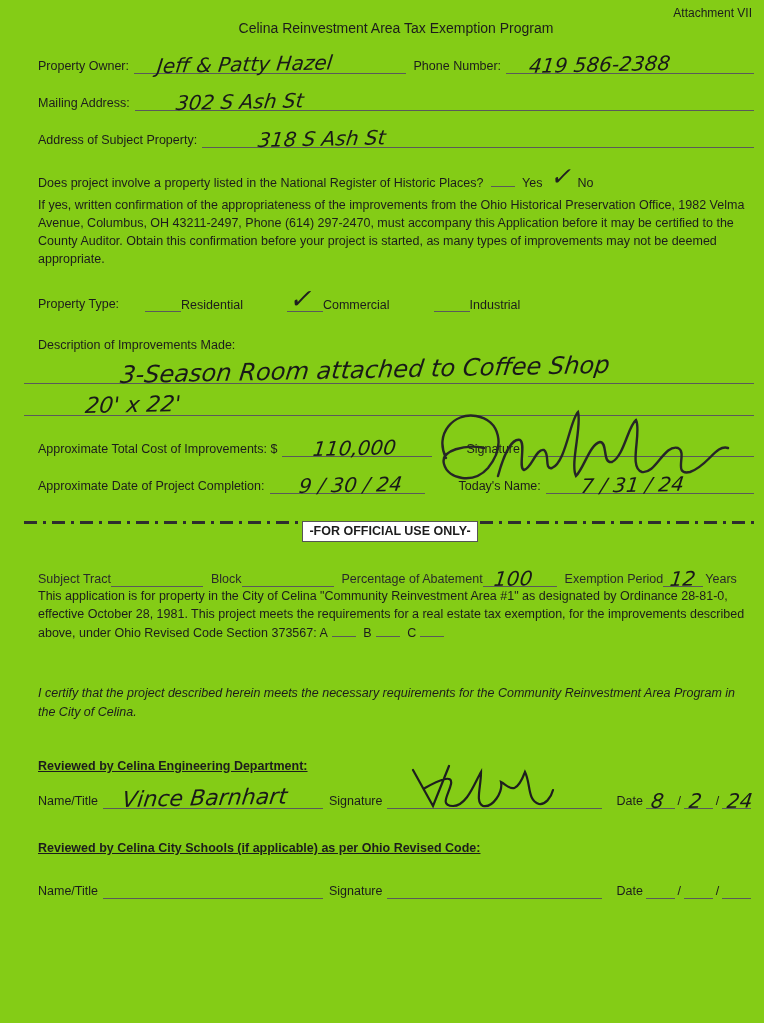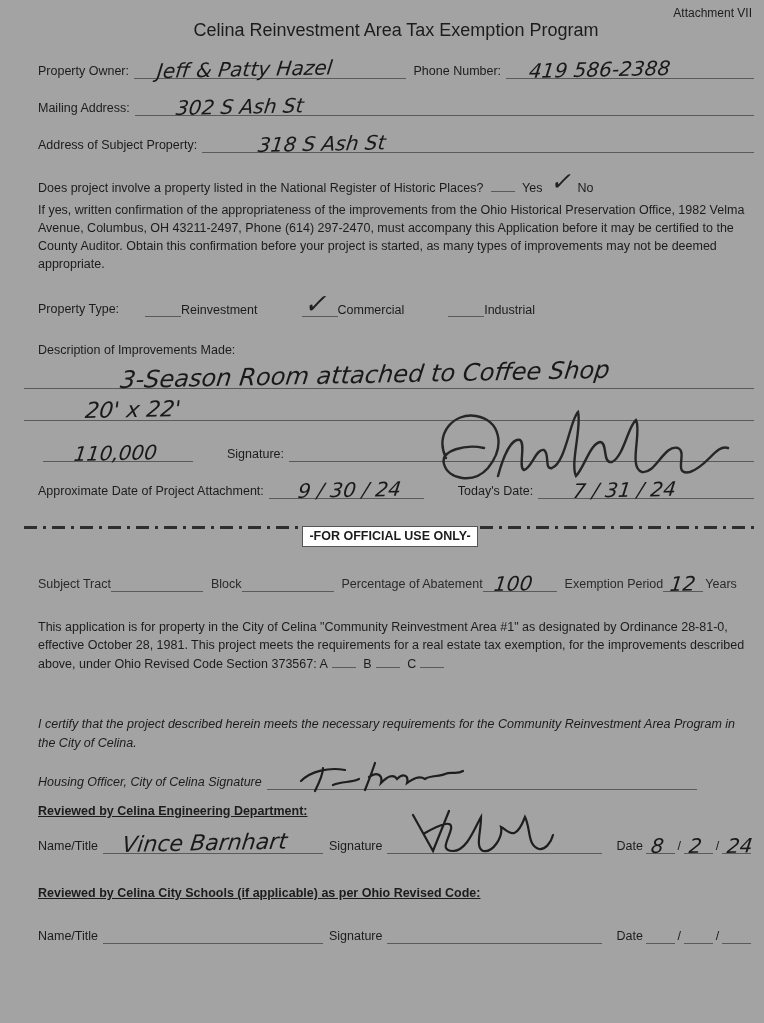--- a/index.html
+++ b/index.html
@@ -1,24 +1,24 @@
 <!DOCTYPE html>
 <html><head>
 <meta charset="utf-8">
 <style>
   html,body{margin:0;padding:0;background:#ffffff;}
   .page{
     width:764px;height:1023px;box-sizing:border-box;position:relative;overflow:hidden;
-    background:#a3a3a3;color:#1c1c1c;
+    background:#84cc16;color:#1c1c1c;
     font-family:"Liberation Sans",sans-serif;font-size:12.5px;
     padding:6px 10px 16px 38px;
   }
   .attachment{text-align:right;font-size:12px;padding-right:2px;}
   .title{text-align:center;font-size:16px;font-weight:bold;margin:16px 0 6px;letter-spacing:.2px;}
-  .subtitle{text-align:center;font-size:18px;margin-bottom:14px;}
+  .subtitle{text-align:center;font-size:14px;margin-bottom:14px;}
 
   .frow{display:flex;align-items:flex-end;text-align:right;}
   .lbl{white-space:nowrap;padding-bottom:1px;}
   .fill{flex:1;border-bottom:1.4px solid #5a5a5a;position:relative;height:15px;margin-left:5px;}
   .blank{display:inline-block;border-bottom:1.4px solid #5a5a5a;height:13px;position:relative;vertical-align:baseline;}
   .w24{width:24px;margin:0 4px;}
   .w36{width:36px;}
   .w80{width:92px;}
   .w70{width:74px;}
   .w40{width:40px;}
@@ -62,28 +62,28 @@
   .ml-sig{margin-left:34px;}
 
   .divider{display:flex;align-items:flex-start;margin-top:27px;margin-left:-14px;margin-right:-2px;}
   .dashes{flex:1;height:3px;background:repeating-linear-gradient(90deg,#2e2e2e 0 13px,transparent 13px 19px,#2e2e2e 19px 22px,transparent 22px 28px);}
   .divider-box{border:1.2px solid #555;padding:2px 6px 3px;font-weight:bold;font-size:12.5px;white-space:nowrap;margin:0 2px;background:#fff;}
 
   .census-row{margin-top:30px;color:#2a2a2a;}
   .census-row .lbl{margin-left:8px;}
   .census-row .lbl:first-child{margin-left:0;}
 
-  .official-para{margin-top:26px;}
+  .official-para{}
   .code{white-space:nowrap;}
 
   .certify{margin-top:42px;font-style:italic;}
   .officer-row{margin-top:22px;font-style:italic;}
   .officer-fill{flex:0 0 430px;}
 
-  .section-h{font-weight:bold;text-decoration:underline;margin-top:14px;}
+  .section-h{font-weight:bold;text-decoration:underline;margin-top:38px;}
   .nt-row{margin-top:20px;}
   .w-name{flex:0 0 220px;margin-right:6px;}
   .w-sig2{flex:0 0 215px;margin-right:14px;}
   .dblank{width:31px;border-bottom:1.4px solid #5a5a5a;height:15px;position:relative;margin:0 3px;}
   .slash{padding-bottom:1px;}
   .schools-h{margin-top:32px;}
   .nt-row2{margin-top:28px;}
 
   svg.sig{position:absolute;pointer-events:none;}
   .sig-main{top:402px;left:430px;}
@@ -132,51 +132,52 @@
     <span class="check-inline">
       <span class="check">✓</span>
     </span>
     <span>No</span>
   </div>
   <p class="para" style="margin-top:3px;">If yes, written confirmation of the appropriateness of the improvements from the Ohio Historical Preservation Office, 1982 Velma Avenue, Columbus, OH 43211-2497, Phone (614) 297-2470, must accompany this Application before it may be certified to the County Auditor. Obtain this confirmation before your project is started, as many types of improvements may not be deemed appropriate.</p>
 
   <div class="frow ptype-row">
     <span class="lbl">Property Type:</span>
     <span class="blank w36 ml30"></span>
-    <span>Reinvestment</span>
+    <span>Residential</span>
     <span class="blank w36 ml44">
       <span class="check" style="font-size:27px;bottom:-1px;">✓</span>
     </span>
     <span>Commercial</span>
     <span class="blank w36 ml44"></span>
     <span>Industrial</span>
   </div>
 
   <div class="desc-label">Description of Improvements Made:</div>
   <div class="desc-line">
     <span class="hw hw-desc">3-Season Room attached to Coffee Shop</span>
   </div>
   <div class="desc-line">
     <span class="hw hw-desc2">20' x 22'</span>
   </div>
 
   <div class="frow cost-row">
+    <span class="lbl">Approximate Total Cost of Improvements: $</span>
     <span class="fill w-cost">
       <span class="hw hw-lg" style="left:30px;">110,000</span>
     </span>
     <span class="lbl ml-sig">Signature:</span>
     <span class="fill"></span>
   </div>
 
   <div class="frow date-row">
-    <span class="lbl">Approximate Date of Project Attachment:</span>
+    <span class="lbl">Approximate Date of Project Completion:</span>
     <span class="fill w-cdate">
       <span class="hw hw-lg" style="left:28px;">9 / 30 / 24</span>
     </span>
-    <span class="lbl ml-sig">Today's Date:</span>
+    <span class="lbl ml-sig">Today's Name:</span>
     <span class="fill">
       <span class="hw hw-lg" style="left:34px;">7 / 31 / 24</span>
     </span>
   </div>
 
   <svg class="sig sig-main" width="300" height="105" viewBox="0 0 300 105">
     <path d="M16,56 C4,32 24,10 46,14 C70,18 76,44 58,66 C44,82 18,78 14,62 C10,48 36,42 54,46 M68,74 C74,52 82,36 90,38 C96,42 88,66 94,68 C102,66 106,46 114,48 C120,52 114,68 122,66 C136,60 140,18 148,10 C152,24 140,62 146,74 C154,66 160,42 170,40 C178,40 172,62 182,60 C194,54 198,24 206,18 C212,30 198,66 212,70 C226,72 234,42 248,46 C258,50 242,74 260,70 C278,64 286,42 298,46" stroke="#262626" stroke-width="2.4" fill="none" stroke-linecap="round"></path>
   </svg>
 
   <div class="divider">
@@ -203,28 +204,20 @@
 
   <p class="para official-para">
     <span>This application is for property in the City of Celina "Community Reinvestment Area #1" as designated by Ordinance 28-81-0, effective October 28, 1981. This project meets the requirements for a real estate tax exemption, for the improvements described above, under Ohio Revised Code Section 373567:</span>
     <span class="code"><span>A</span><span class="blank w24"></span></span>
     <span class="code"><span>B</span><span class="blank w24"></span></span>
     <span class="code"><span>C</span><span class="blank w24"></span></span>
   </p>
 
   <p class="para certify">I certify that the project described herein meets the necessary requirements for the Community Reinvestment Area Program in the City of Celina.</p>
 
-  <div class="frow officer-row">
-    <span class="lbl">Housing Officer, City of Celina Signature</span>
-    <span class="fill officer-fill">
-      <svg class="sig-officer" width="215" height="38" viewBox="0 0 215 38">
-        <path d="M6,24 C16,14 34,10 50,13 M28,11 C28,18 22,30 20,34 M38,28 C48,24 56,26 64,22 M80,6 C76,18 72,28 70,33 M74,20 C82,14 88,18 86,26 C92,20 98,16 102,22 C108,16 114,18 112,26 C118,22 124,18 130,22 C136,18 144,20 150,17 C156,14 162,18 168,14" stroke="#1e1e1e" stroke-width="2.2" fill="none" stroke-linecap="round"></path>
-      </svg>
-    </span>
-  </div>
 
   <div class="section-h">Reviewed by Celina Engineering Department:</div>
   <div class="frow nt-row">
     <span class="lbl">Name/Title</span>
     <span class="fill w-name">
       <span class="hw" style="font-size:22px;left:18px;">Vince Barnhart</span>
     </span>
     <span class="lbl">Signature</span>
     <span class="fill w-sig2">
       <svg class="sig-eng" width="150" height="58" viewBox="0 0 150 58">

